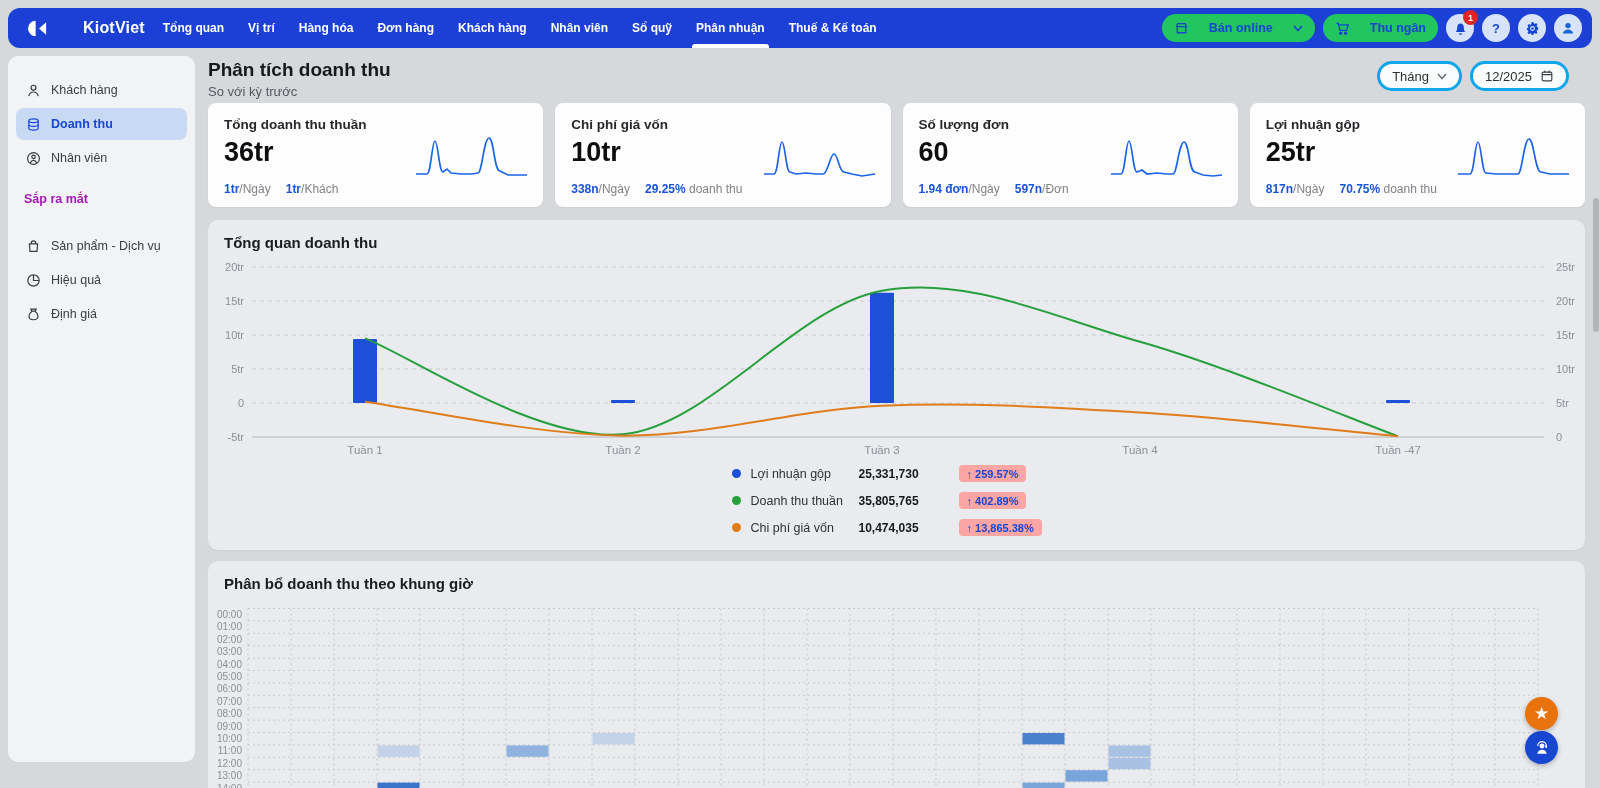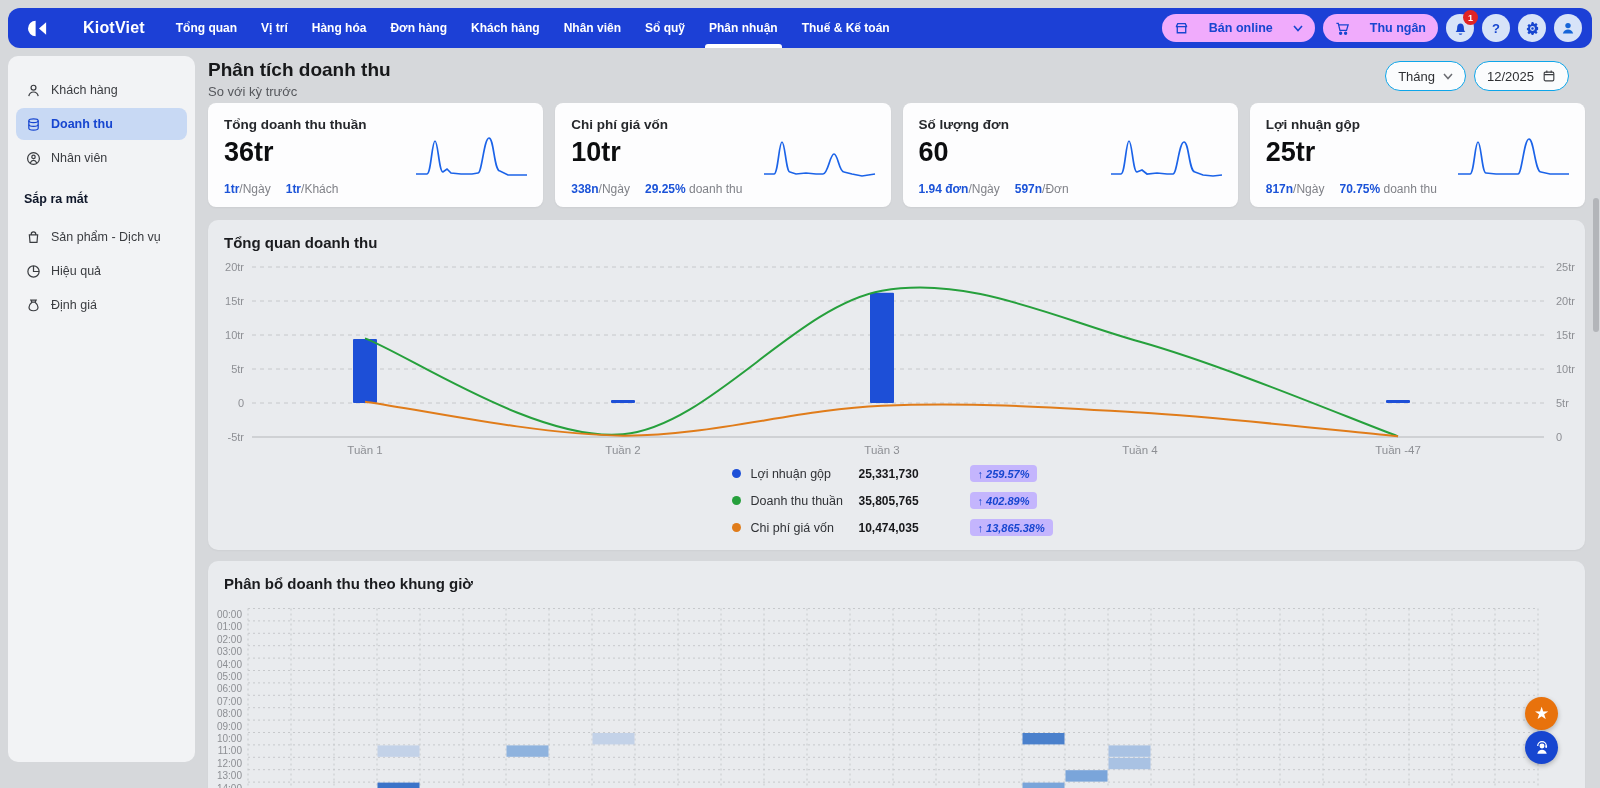--- a/index.html
+++ b/index.html
@@ -2,42 +2,42 @@
 <html><head>
 <meta charset="utf-8">
 <style>
   * { margin:0; padding:0; box-sizing:border-box; }
   html,body { width:1600px; height:788px; overflow:hidden; font-family:"Liberation Sans","DejaVu Sans",sans-serif; background:#d6d8db; position:relative; }
 
   
   .topnav { position:absolute; left:8px; top:8px; width:1584px; height:40px; background:#1c40d6; border-radius:12px; display:flex; align-items:center; color:#fff; }
   .brand { display:flex; align-items:center; gap:8px; margin-left:18px; }
   .brand-text { font-size:16px; font-weight:bold; letter-spacing:.2px;margin-left:24px; }
-  .nav-menu { display:flex; align-items:center; height:100%; margin-left:31px; gap:24px; }
+  .nav-menu { display:flex; align-items:center; height:100%; margin-left:18px; gap:24px; }
   .nav-item { position:relative; display:flex; align-items:center; height:100%; font-size:12px; font-weight:bold; cursor:pointer; white-space:nowrap; }
   .nav-item.active::after { content:""; position:absolute; left:-4px; right:-4px; bottom:0; height:4px; background:#fff; border-radius:3px 3px 0 0; }
   .nav-right { position:absolute; right:10px; top:0; height:100%; display:flex; align-items:center; gap:8px; }
-  .nav-pill { display:flex; align-items:center; gap:20px; height:28px; padding:0 12px; border-radius:14px; background:#f0abfc; color:#1746d0; font-size:12.5px; font-weight:bold; cursor:pointer; }
+  .nav-pill { display:flex; align-items:center; gap:20px; height:28px; padding:0 12px; border-radius:14px; background:#22c55e; color:#1746d0; font-size:12.5px; font-weight:bold; cursor:pointer; }
   .nav-circle { position:relative; width:28px; height:28px; border-radius:50%; background:#d7e3f8; color:#1746d0; display:flex; align-items:center; justify-content:center; cursor:pointer; font-weight:bold; }
   .badge { position:absolute; top:-4px; right:-4px; min-width:15px; height:15px; border-radius:8px; background:#e02424; color:#fff; font-size:9px; font-weight:bold; display:flex; align-items:center; justify-content:center; padding:0 3px; }
 
   
   .sidebar { position:absolute; left:8px; top:56px; width:187px; height:706px; background:#f2f3f5; border-radius:10px; padding-top:16px; }
   .side-item { display:flex; align-items:center; gap:10px; height:32px; margin:2px 8px; padding:0 10px; border-radius:8px; font-size:12.5px; color:#3a3c40; cursor:pointer; }
   .side-item.active { background:#c8d9f4; color:#1746d0; font-weight:bold; }
-  .side-header { font-size:12.5px; font-weight:bold; color:#0f172a; margin:18px 16px 15px 16px; }
+  .side-header { font-size:12.5px; font-weight:bold; color:#a21caf; margin:18px 16px 24px 16px; }
   .side-item svg { flex:0 0 auto; }
 
   
   .main { position:absolute; left:208px; top:56px; width:1377px; height:732px; }
   .page-header { position:relative; height:47px; }
   .page-title { font-size:19px; font-weight:bold; color:#17181a; padding-top:3px; }
   .page-sub { font-size:13px; color:#55575c; margin-top:3px; }
   .header-controls { position:absolute; right:16px; top:5px; display:flex; gap:8px; }
-  .ctrl-pill { display:flex; align-items:center; gap:8px; height:30px; padding:0 12px; background:#fbfcfd; border:1px solid #0ea5e9; border-radius:16px; font-size:13px; color:#2e3033; cursor:pointer; }
+  .ctrl-pill { display:flex; align-items:center; gap:8px; height:30px; padding:0 12px; background:#fbfcfd; border:3px solid #0ea5e9; border-radius:16px; font-size:13px; color:#2e3033; cursor:pointer; }
 
   
   .kpi-row { display:flex; gap:12px; height:104px; margin-top:0; }
   .kpi-card { position:relative; flex:1; background:#fdfdfe; border-radius:8px; padding:14px 16px; box-shadow:0 1px 2px rgba(0,0,0,.05); }
   .kpi-title { font-size:13.5px; font-weight:600; color:#26282c; }
   .kpi-value { font-size:27px; font-weight:bold; color:#0c0d0f; margin-top:5px; }
   .kpi-foot { position:absolute; left:16px; bottom:11px; font-size:12px; color:#808288; display:flex; gap:15px; }
   .kpi-foot b { color:#1b53d8; font-weight:bold; }
   .spark { position:absolute; right:14px; top:30px; }
 
@@ -46,21 +46,21 @@
   .chart-card { margin-top:13px; height:330px; }
   .card-title { font-size:15px; font-weight:bold; color:#1b1c1f; padding:14px 16px 0 16px; }
   .heat-card { margin-top:11px; height:290px; }
 
   
   .legend { width:330px; margin:2px auto 0 auto; }
   .legend-row { display:flex; align-items:center; height:27px; }
   .dot { width:9px; height:9px; border-radius:50%; margin-right:10px; }
   .legend-label { width:108px; font-size:12.5px; color:#303236; }
   .legend-value { width:90px; font-size:12px; font-weight:bold; color:#17181b; }
-  .legend-badge { background:#c4b5fd; color:#1746d0; font-size:11px; font-weight:bold; padding:2.5px 8px; border-radius:4px; margin-left:21px; white-space:nowrap;font-style:italic; }
+  .legend-badge { background:#fca5a5; color:#1746d0; font-size:11px; font-weight:bold; padding:2.5px 8px; border-radius:4px; margin-left:10px; white-space:nowrap; }
 
   
   .fab { position:absolute; width:33px; height:33px; border-radius:50%; display:flex; align-items:center; justify-content:center; cursor:pointer; box-shadow:0 2px 5px rgba(0,0,0,.25); }
   .fab-star { right:42px; top:697px; background:#e8720c; color:#fff; font-size:17px; }
   .fab-support { right:42px; top:731px; background:#1746d0; }
   .scroll-thumb { position:absolute; right:1px; top:198px; width:6px; height:134px; background:#b3b5b9; border-radius:3px; }
 
   svg text { font-family:"Liberation Sans","DejaVu Sans",sans-serif; }
 </style>
 </head>

